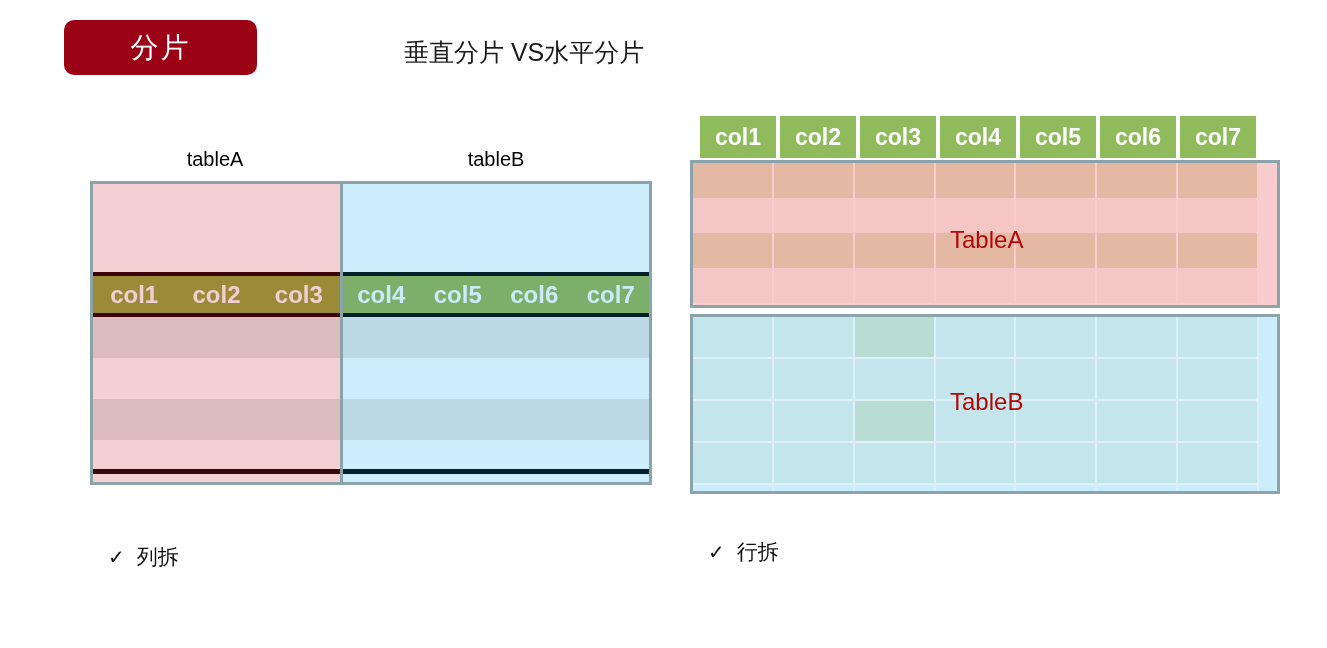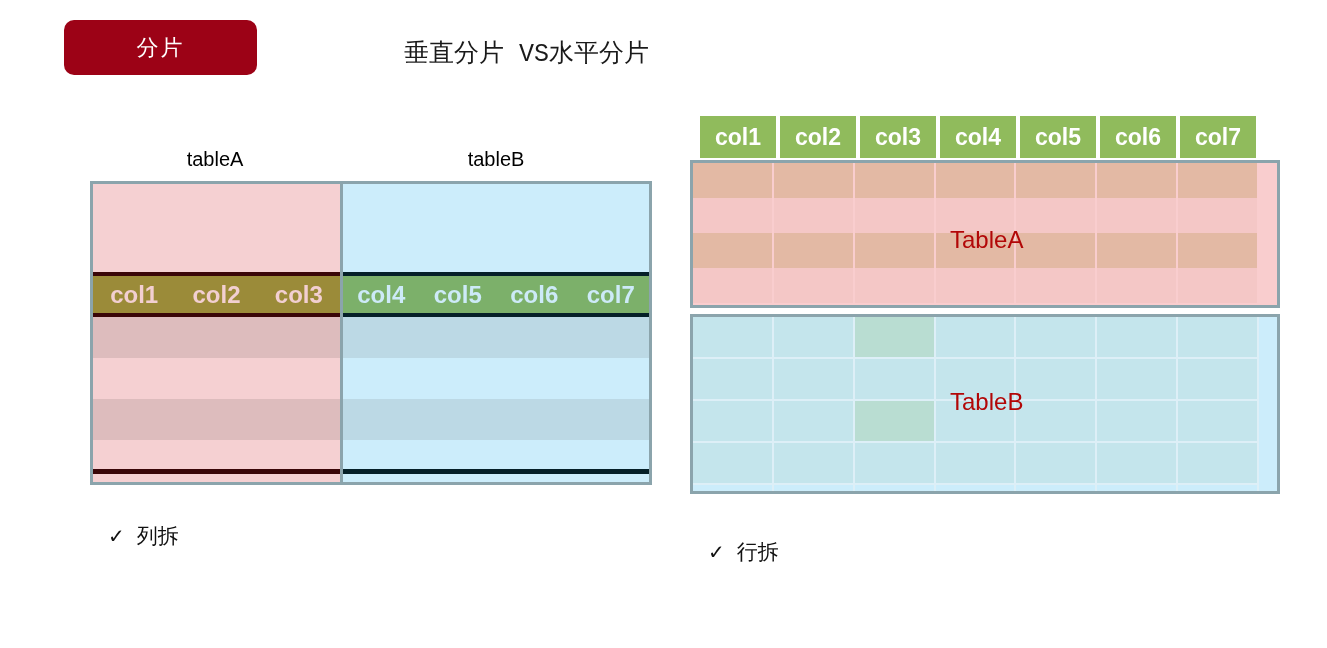--- a/index.html
+++ b/index.html
@@ -12,28 +12,28 @@
   }
   #stage { position: relative; width: 1327px; height: 648px; background:#fff; }
 
   
   .title-badge {
     position: absolute; left: 64px; top: 20px;
     width: 193px; height: 55px;
     background: #9c0216;
     border-radius: 10px;
     color: #ffffff;
-    font-size: 22px;
+    font-size: 28px;
     display: flex; align-items: center; justify-content: center;
     letter-spacing: 2px;
   }
   .subtitle {
     position: absolute; left: 404px; top: 36px;
     font-size: 25px; color: #1a1a1a;
-    font-family: Liberation Mono, monospace;
+    font-family: Liberation Sans, sans-serif;
     white-space: nowrap;
   }
 
   
   .left-captions { position: absolute; left: 90px; top: 148px; width: 562px; height: 28px; }
   .cap {
     position: absolute; top: 0; font-size: 20px; color: #000;
     text-align: center; white-space: nowrap;
   }
   .cap.a { left: 0px;   width: 250px; }
@@ -69,21 +69,21 @@
   .vcol.b .vrow.dark  { background: #bcd9e5; }
   .vcol.b .vrow.light { background: #ccedfb; }
 
   .vbottom { position: absolute; left: 0; right: 0; bottom: 8px; height: 5px; }
   .vcol.a .vbottom { background: #3a0608; }
   .vcol.b .vbottom { background: #052028; }
 
   .note { position: absolute; font-size: 21px; color: #111; white-space: nowrap;
           font-family: "DejaVu Serif","Liberation Serif", serif; }
   .note .tick { font-family:"DejaVu Sans", sans-serif; margin-right: 12px; font-size:20px; }
-  .note.left  { left: 108px; top: 522px; }
+  .note.left  { left: 108px; top: 543px; }
   .note.right { left: 708px; top: 538px; }
 
   
   .hhead {
     position: absolute; left: 700px; top: 116px;
     width: 556px; height: 42px;
     display: flex; gap: 4px;
   }
   .hcell {
     flex: 1 1 0; background: #90bb5c; color: #ffffff;

